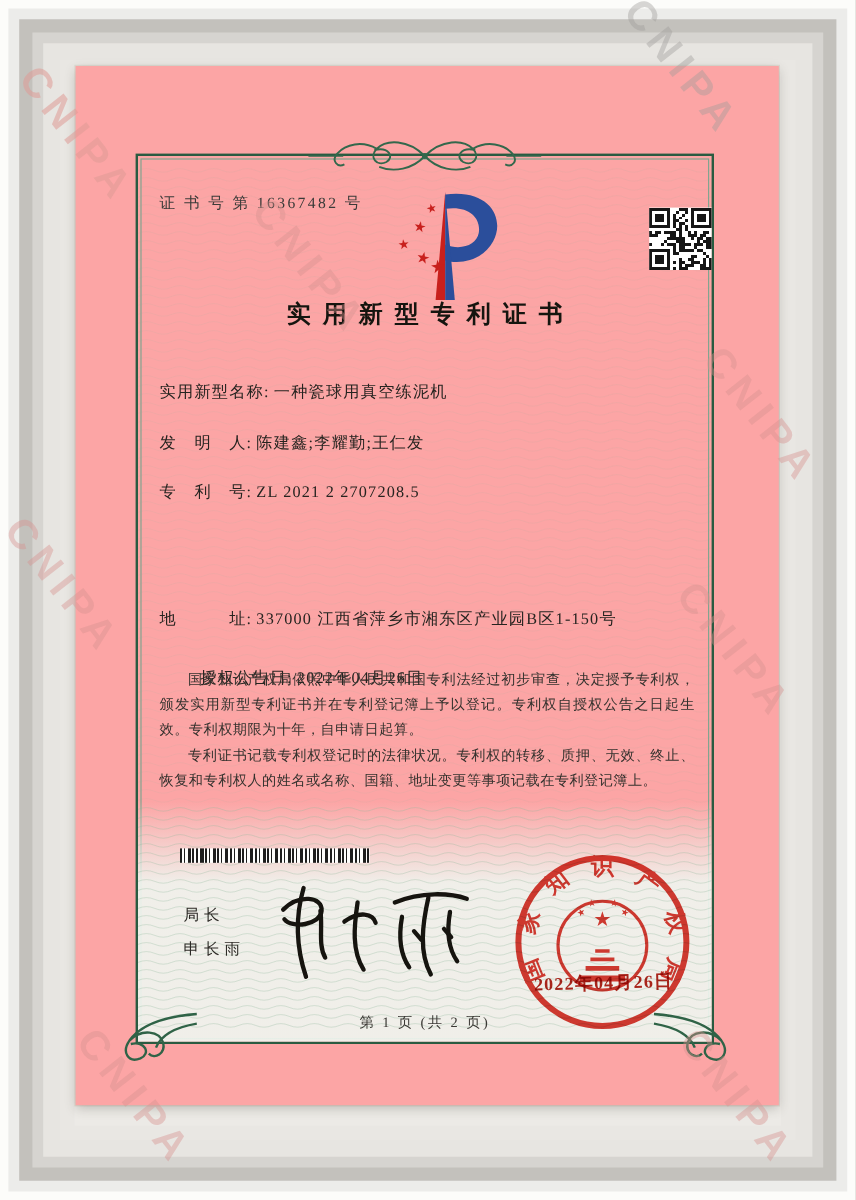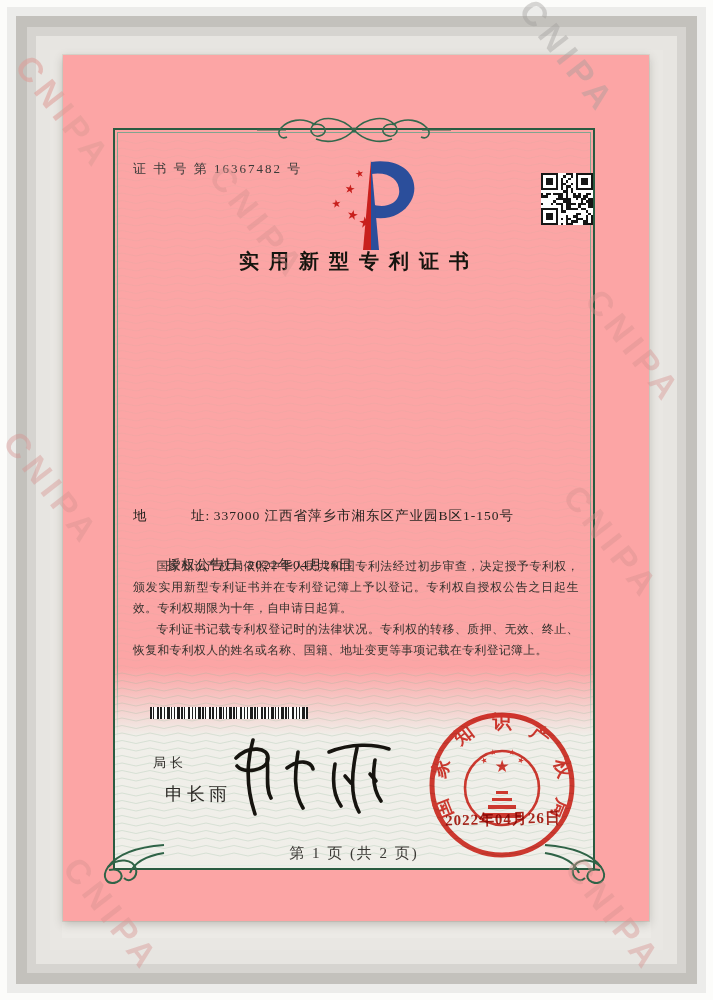--- a/index.html
+++ b/index.html
@@ -87,33 +87,33 @@
   .barcode {
     position:absolute; left:35px; top:577px; width:158px; height:12px;
     background:repeating-linear-gradient(90deg,
       #1d1d1d 0 1.6px, #fdfdfc 1.6px 3.2px,
       #1d1d1d 3.2px 4.2px, #fdfdfc 4.2px 6.6px,
       #1d1d1d 6.6px 9.2px, #fdfdfc 9.2px 10.4px);
   }
 
   
   .signer-title { position:absolute; left:38px; top:624px; font-size:13px; letter-spacing:4px; color:#2c2a26; }
-  .signer-name  { position:absolute; left:38px; top:652px; font-size:18px; letter-spacing:4px; color:#2c2a26;margin-left:12px; }
+  .signer-name  { position:absolute; left:38px; top:652px; font-size:13px; letter-spacing:4px; color:#2c2a26; }
   .sig { position:absolute; left:108px; top:598px; width:185px; height:96px; }
 
   
   .seal { position:absolute; left:312px; top:580px; width:150px; height:150px; opacity:.9; mix-blend-mode:multiply; }
   .datestamp {
     position:absolute; left:303px; top:680px; width:170px; text-align:center;
     font-size:15px; font-weight:bold; color:#b3271d; letter-spacing:1px;
     transform:rotate(-1.5deg); mix-blend-mode:multiply;
   }
 
   
-  .pageinfo { position:absolute; left:0; right:0; top:714px; text-align:center; font-size:15px; color:#3a3834; letter-spacing:2px; }
+  .pageinfo { position:absolute; left:0; right:0; top:714px; text-align:center; font-size:12px; color:#3a3834; letter-spacing:2px; }
   .footnote { position:absolute; left:0; right:0; top:822px; text-align:center; font-size:12.5px; color:#2b2925; letter-spacing:3px; }
 
   
   .orn-top { position:absolute; left:50%; top:-16px; transform:translateX(-50%); width:196px; height:32px; }
   .orn-bl { position:absolute; left:33px; top:784px; width:70px; height:50px; }
   .orn-br { position:absolute; left:480px; top:784px; width:70px; height:50px; transform:scaleX(-1); }
 </style>
 </head>
 <body>
 
@@ -461,20 +461,23 @@
               <rect x="12" y="20" width="1" height="1" fill="#161616"></rect>
               <rect x="17" y="20" width="1" height="1" fill="#161616"></rect>
               <rect x="18" y="20" width="1" height="1" fill="#161616"></rect>
               <rect x="19" y="20" width="1" height="1" fill="#161616"></rect>
               <rect x="20" y="20" width="1" height="1" fill="#161616"></rect>
             </svg>
         </div>
 
         <div class="title">实用新型专利证书</div>
 
+        <div class="row r1"><span class="lab">实用新型名称:</span> <span class="val">一种瓷球用真空练泥机</span></div>
+        <div class="row r2"><span class="lab">发　明　人:</span> <span class="val">陈建鑫;李耀勤;王仁发</span></div>
+        <div class="row r3"><span class="lab">专　利　号:</span> <span class="val">ZL 2021 2 2707208.5</span></div>
         <div class="row r6"><span class="lab">地　　　址:</span> <span class="val">337000 江西省萍乡市湘东区产业园B区1-150号</span></div>
         <div class="row r7">
           <span class="lab">授权公告日:</span> <span class="val">2022年04月26日</span>
         </div>
 
         <div class="paras">
           <p>国家知识产权局依照中华人民共和国专利法经过初步审查，决定授予专利权，颁发实用新型专利证书并在专利登记簿上予以登记。专利权自授权公告之日起生效。专利权期限为十年，自申请日起算。</p>
           <p>专利证书记载专利权登记时的法律状况。专利权的转移、质押、无效、终止、恢复和专利权人的姓名或名称、国籍、地址变更等事项记载在专利登记簿上。</p>
         </div>
 

